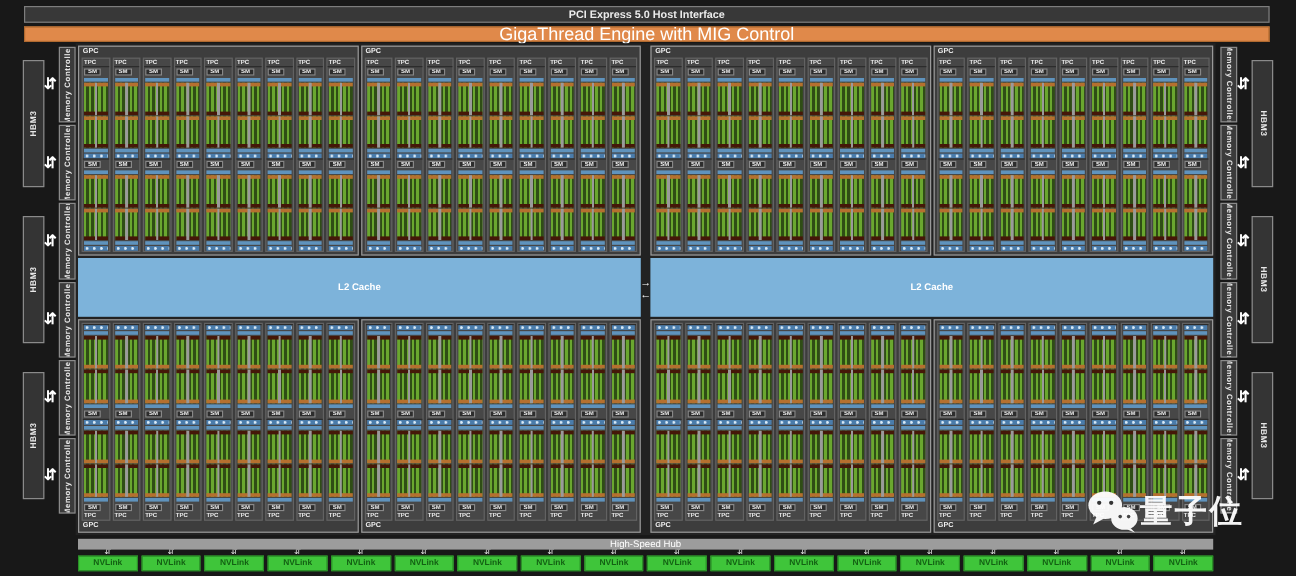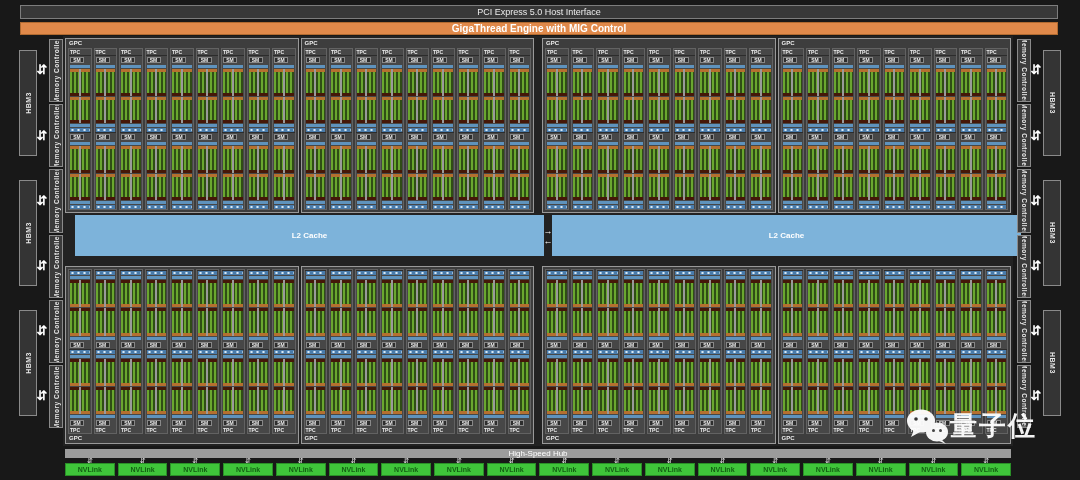--- a/index.html
+++ b/index.html
@@ -1,23 +1,23 @@
 <!DOCTYPE html>
 <html><head>
 <meta charset="utf-8">
 <style>
   html,body{margin:0;padding:0}
   body{width:1080px;height:480px;position:relative;background:#181818;
        font-family:"Liberation Sans",sans-serif;overflow:hidden}
   .abs{position:absolute}
   
   #pci-bar{left:20px;top:5px;width:1036px;height:12px;background:#383838;border:1px solid #7d7d7d;
-           color:#ececec;font-size:9px;font-weight:normal;display:flex;align-items:center;justify-content:center}
+           color:#ececec;font-size:9px;font-weight:bold;display:flex;align-items:center;justify-content:center}
   #giga-bar{left:20px;top:22px;width:1036px;height:11px;background:#e0894a;border:1px solid #b06a30;
-            color:#fff;font-size:10px;font-weight:bold;display:flex;align-items:center;justify-content:center}
+            color:#fff;font-size:15px;font-weight:normal;display:flex;align-items:center;justify-content:center}
   
   #die-panel{left:63px;top:36px;width:950px;height:410px;background:#222}
   
   .gpc-row{left:65px;width:946px;display:flex}
   #gpc-row-top{top:38px;height:175px}
   #gpc-row-bottom{top:266px;height:178px}
   .pair{flex:1;display:flex;gap:2px;min-width:0}
   .center-spacer{width:8px;flex:none}
   .gpc{flex:1;min-width:0;background:#3d3d3d;border:1px solid #999;display:flex;flex-direction:column}
   .gpclabel{height:9px;line-height:9px;font-size:6px;font-weight:bold;color:#eee;padding-left:3px;flex:none}
@@ -39,21 +39,21 @@
       linear-gradient(90deg,rgba(0,0,0,0) calc(50% - 1px),#9a9a9a calc(50% - 1px),#9a9a9a calc(50% + 1px),rgba(0,0,0,0) calc(50% + 1px)),
       linear-gradient(#b5702f,#b5702f) 0 0/100% 3px no-repeat,
       linear-gradient(#451708,#451708) 0 100%/100% 3px no-repeat,
       repeating-linear-gradient(90deg,#6aa72f 0 2px,#2f4d15 2px 4px)}
   .f .pb{background:
       linear-gradient(90deg,rgba(0,0,0,0) calc(50% - 1px),#9a9a9a calc(50% - 1px),#9a9a9a calc(50% + 1px),rgba(0,0,0,0) calc(50% + 1px)),
       linear-gradient(#b5702f,#b5702f) 0 100%/100% 3px no-repeat,
       linear-gradient(#451708,#451708) 0 0/100% 3px no-repeat,
       repeating-linear-gradient(90deg,#6aa72f 0 2px,#2f4d15 2px 4px)}
   
-  #l2-row{left:75px;top:215px;width:946px;height:41px;display:flex}
+  #l2-row{left:65px;top:215px;width:946px;height:49px;display:flex}
   .l2{flex:1;background:#7db3da;display:flex;align-items:center;justify-content:center;
       color:#fff;font-weight:bold;font-size:8px}
   .l2gap{width:8px;flex:none;display:flex;flex-direction:column;align-items:center;justify-content:center;
          gap:4px;color:#fff;font-size:9px;font-weight:bold}
   .l2gap span{line-height:6px}
   
   #hub-bar{left:65px;top:449px;width:946px;height:9px;background:#9c9c9c;display:flex;align-items:center;
            justify-content:center;color:#fff;font-size:8px;font-weight:normal}
   #nv-arrows{left:65px;top:458px;width:946px;height:5px;display:flex;gap:3px}
   .nvarrow{flex:1;text-align:center;font-size:7px;line-height:5px;color:#e8e8e8;overflow:hidden}

